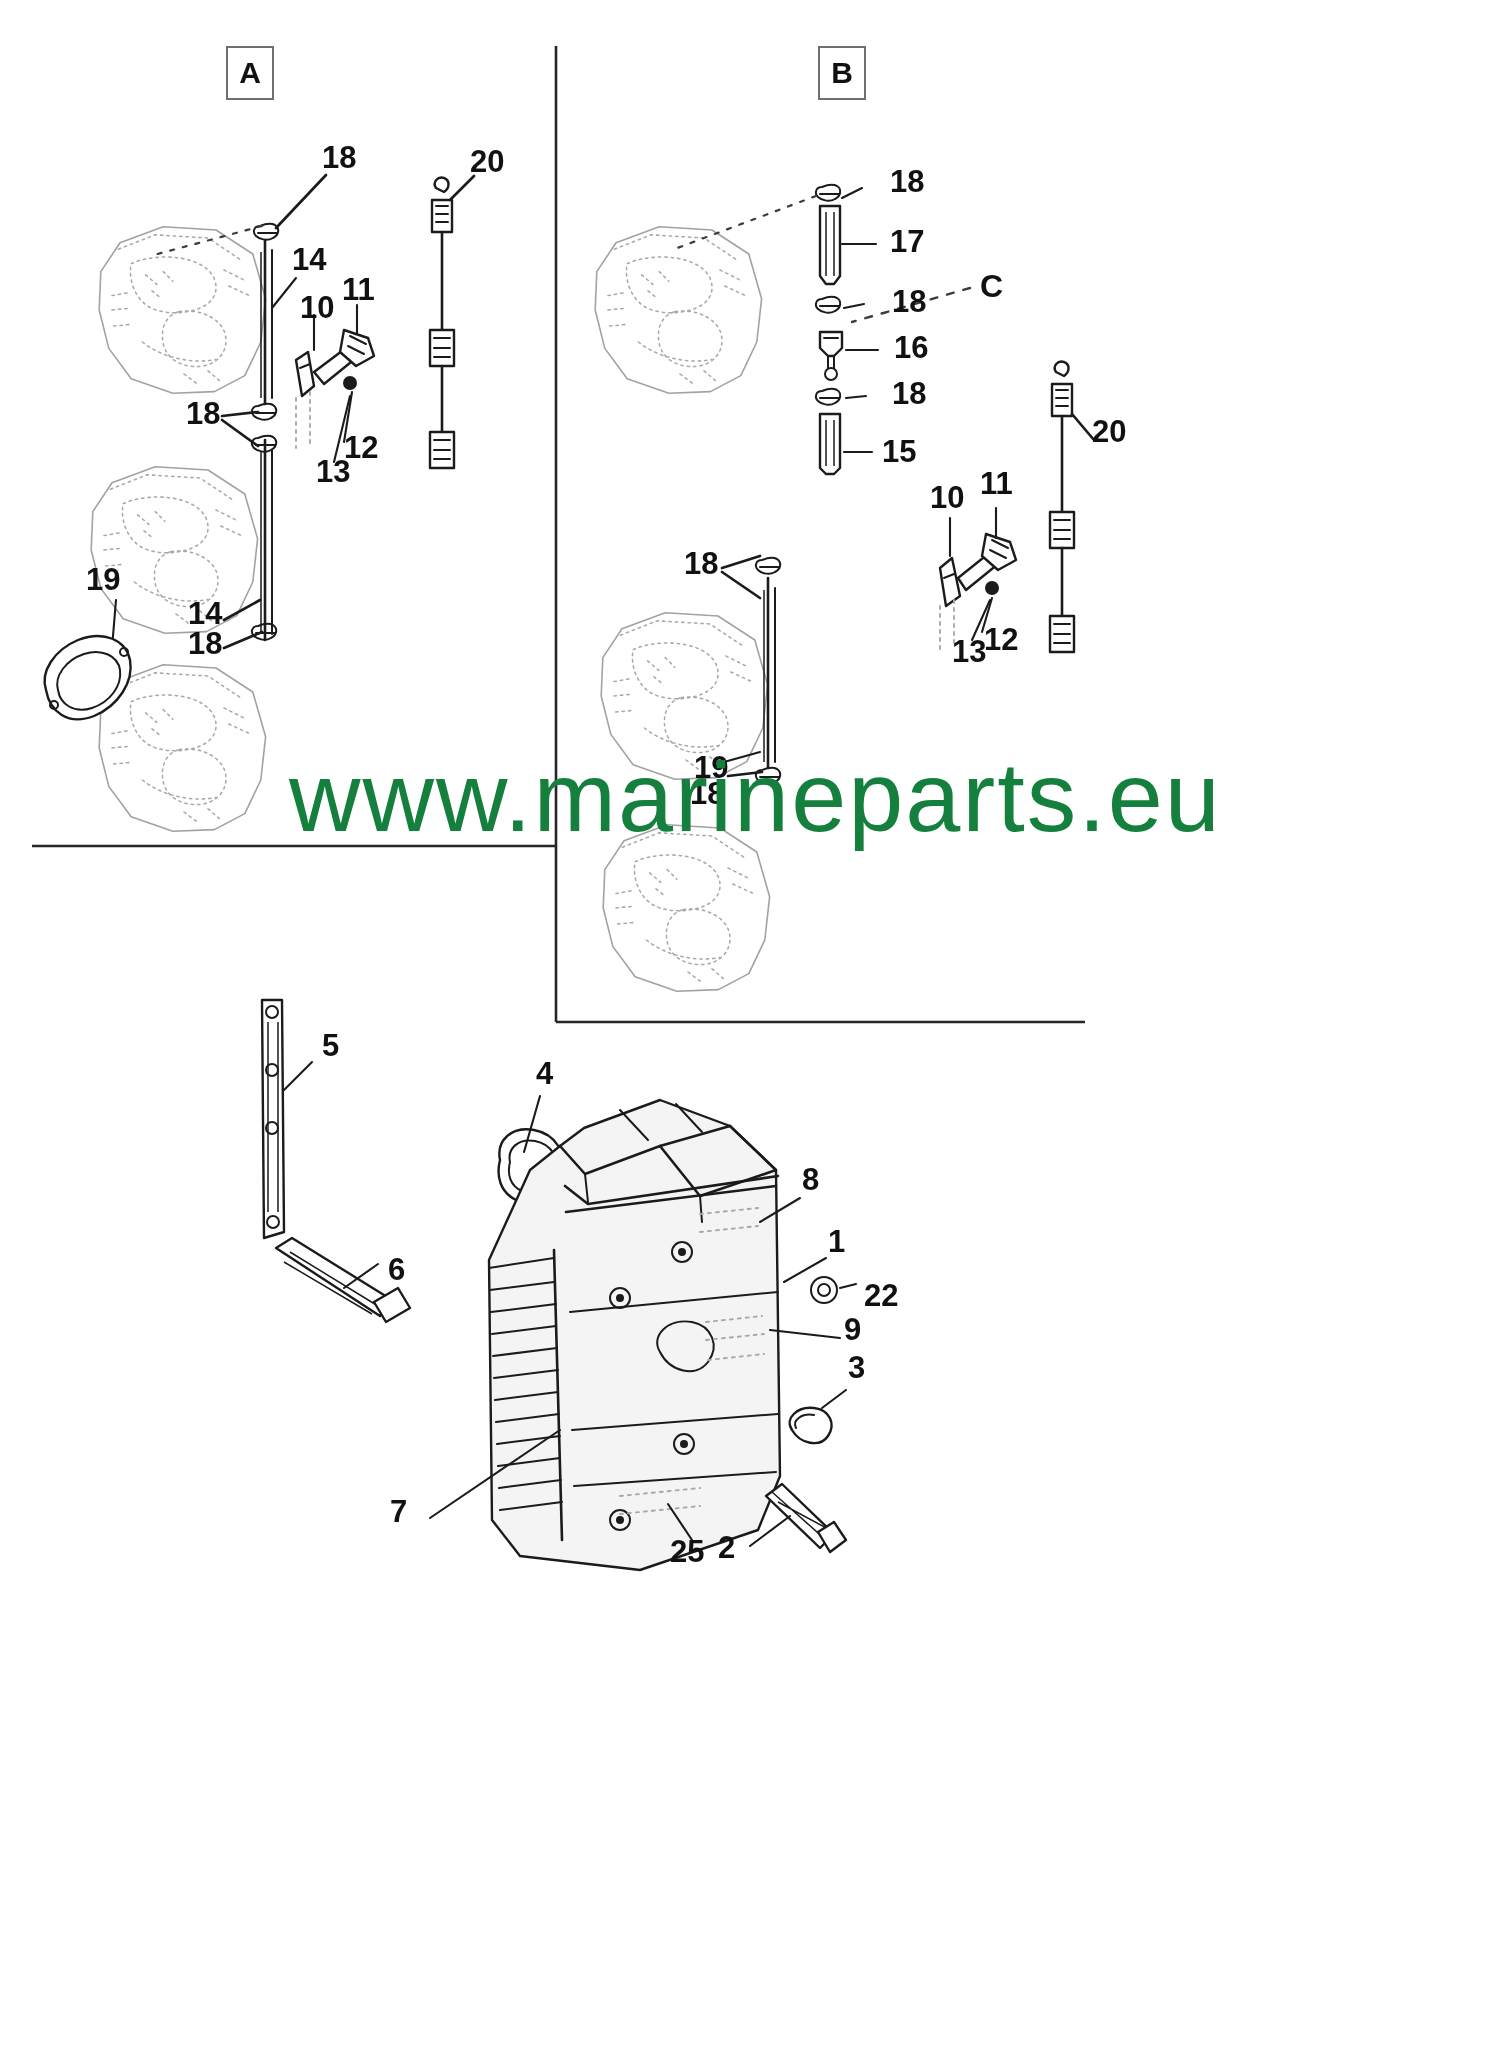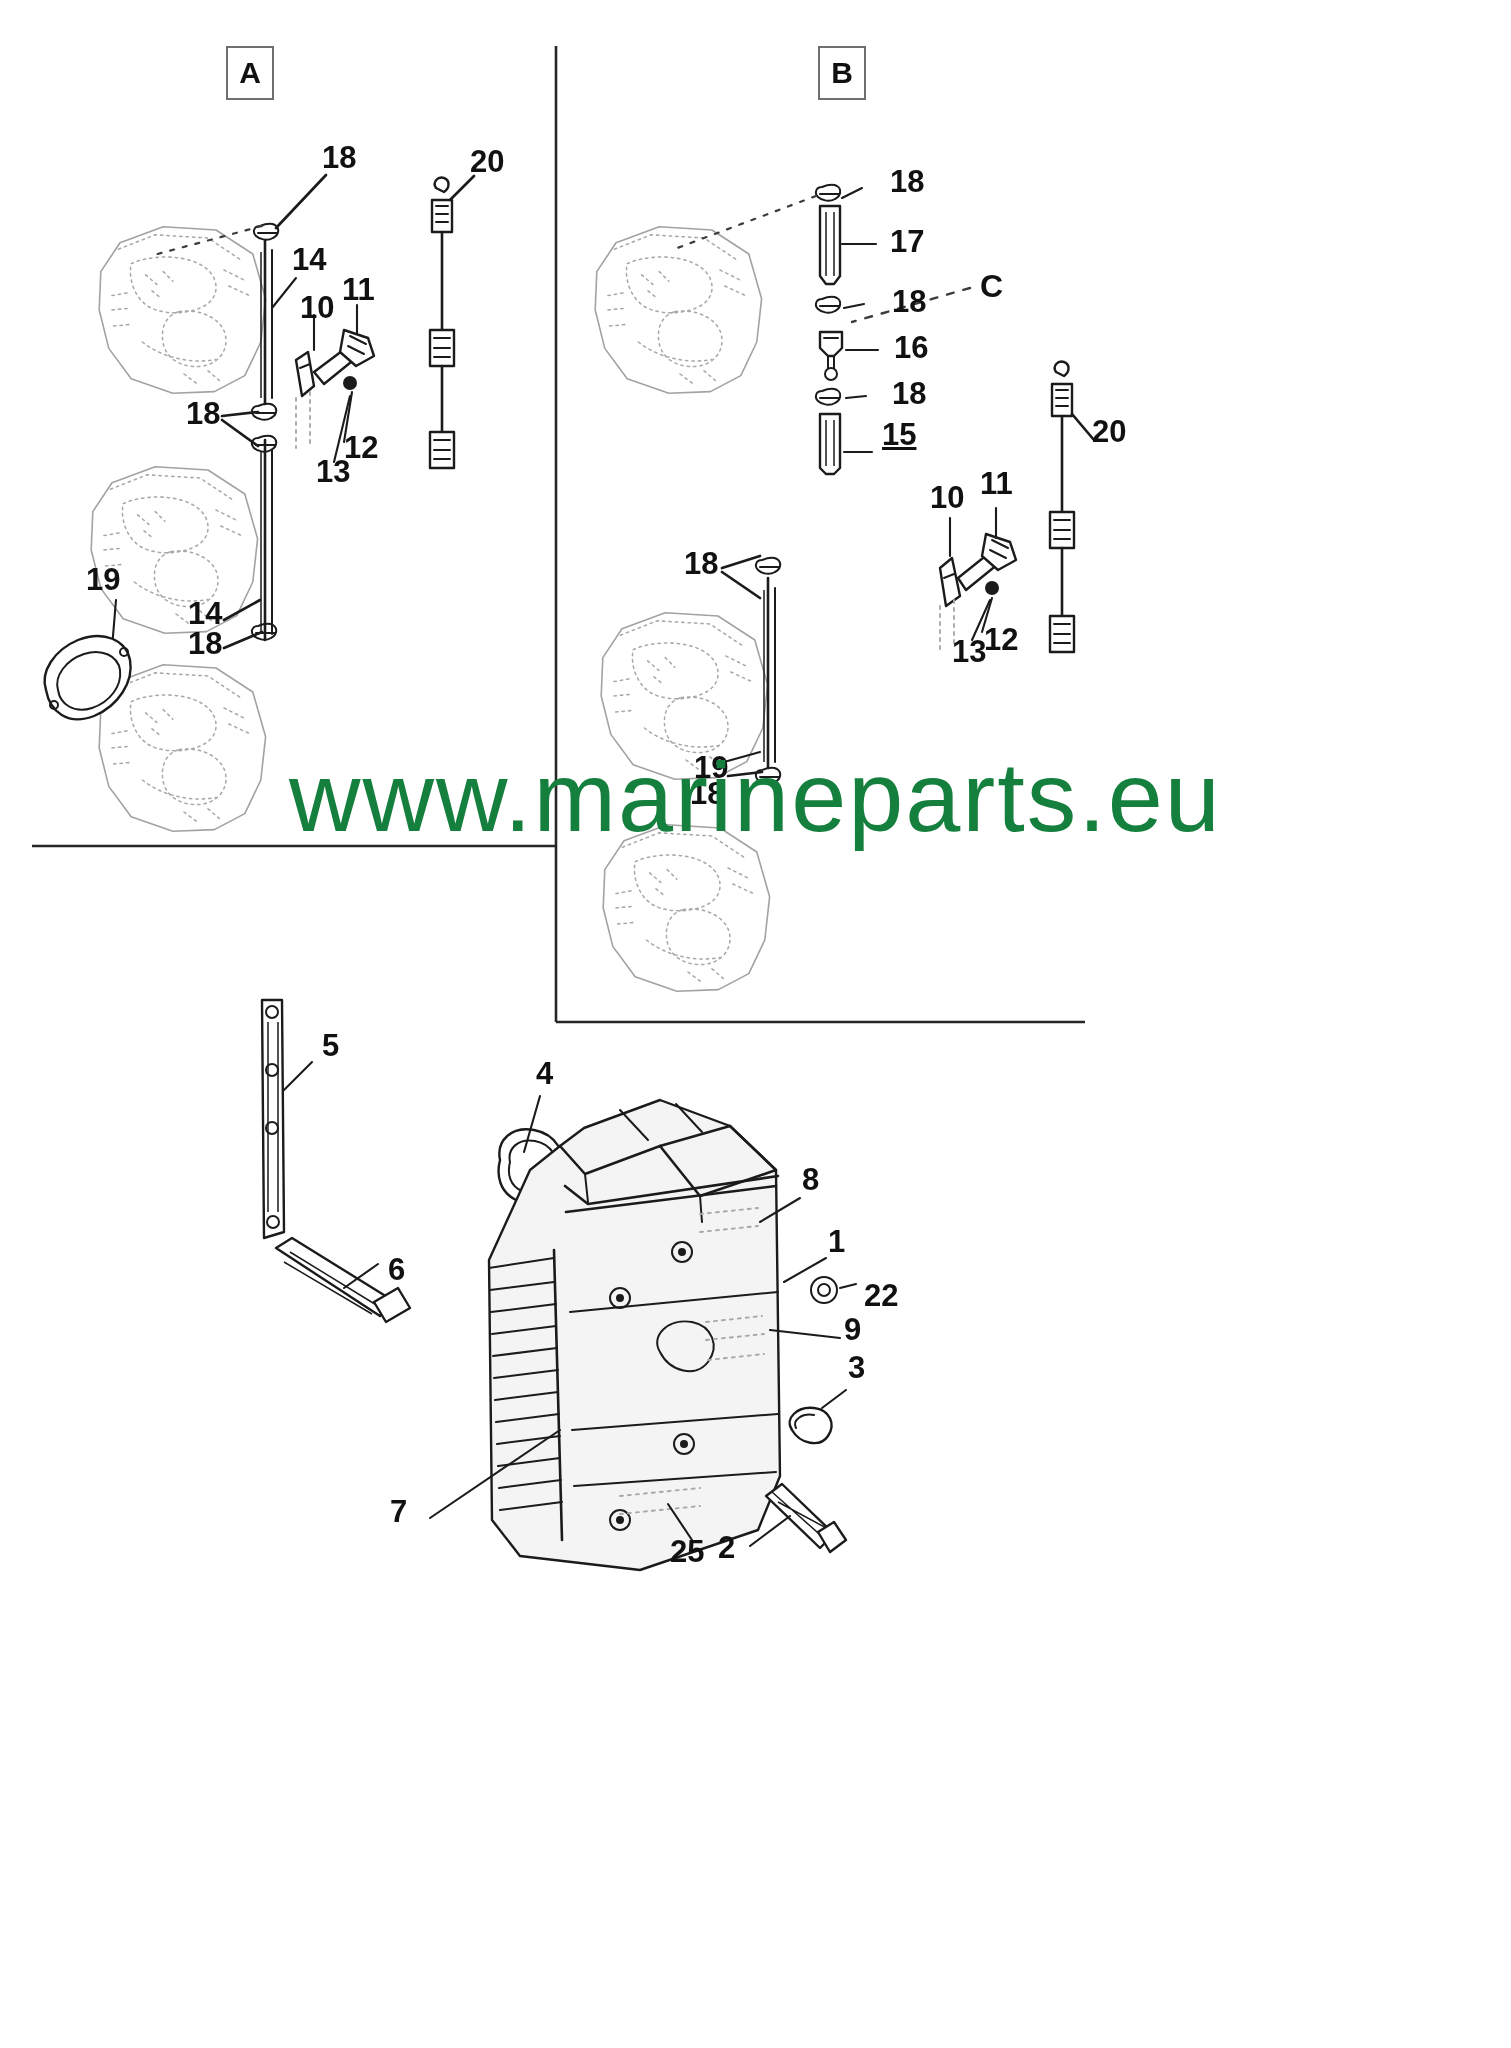--- a/index.html
+++ b/index.html
@@ -314,21 +314,21 @@
   <div class="num" style="left:316px;top:456px;">13</div>
   <div class="num" style="left:86px;top:564px;">19</div>
   <div class="num" style="left:188px;top:598px;">14</div>
   <div class="num" style="left:188px;top:628px;">18</div>
 
   <div class="num" style="left:890px;top:166px;">18</div>
   <div class="num" style="left:890px;top:226px;">17</div>
   <div class="num" style="left:892px;top:286px;">18</div>
   <div class="num" style="left:894px;top:332px;text-align:center;">16</div>
   <div class="num" style="left:892px;top:378px;">18</div>
-  <div class="num" style="left:882px;top:419px;text-decoration:underline;">15</div>
+  <div class="num" style="left:882px;top:436px;">15</div>
   <div class="num" style="left:1092px;top:416px;">20</div>
   <div class="num" style="left:930px;top:482px;">10</div>
   <div class="num" style="left:980px;top:468px;">11</div>
   <div class="num" style="left:684px;top:548px;">18</div>
   <div class="num" style="left:984px;top:624px;">12</div>
   <div class="num" style="left:952px;top:636px;">13</div>
   <div class="num" style="left:694px;top:752px;">19</div>
   <div class="num" style="left:690px;top:778px;">18</div>
 
   <div class="num" style="left:322px;top:1030px;">5</div>

